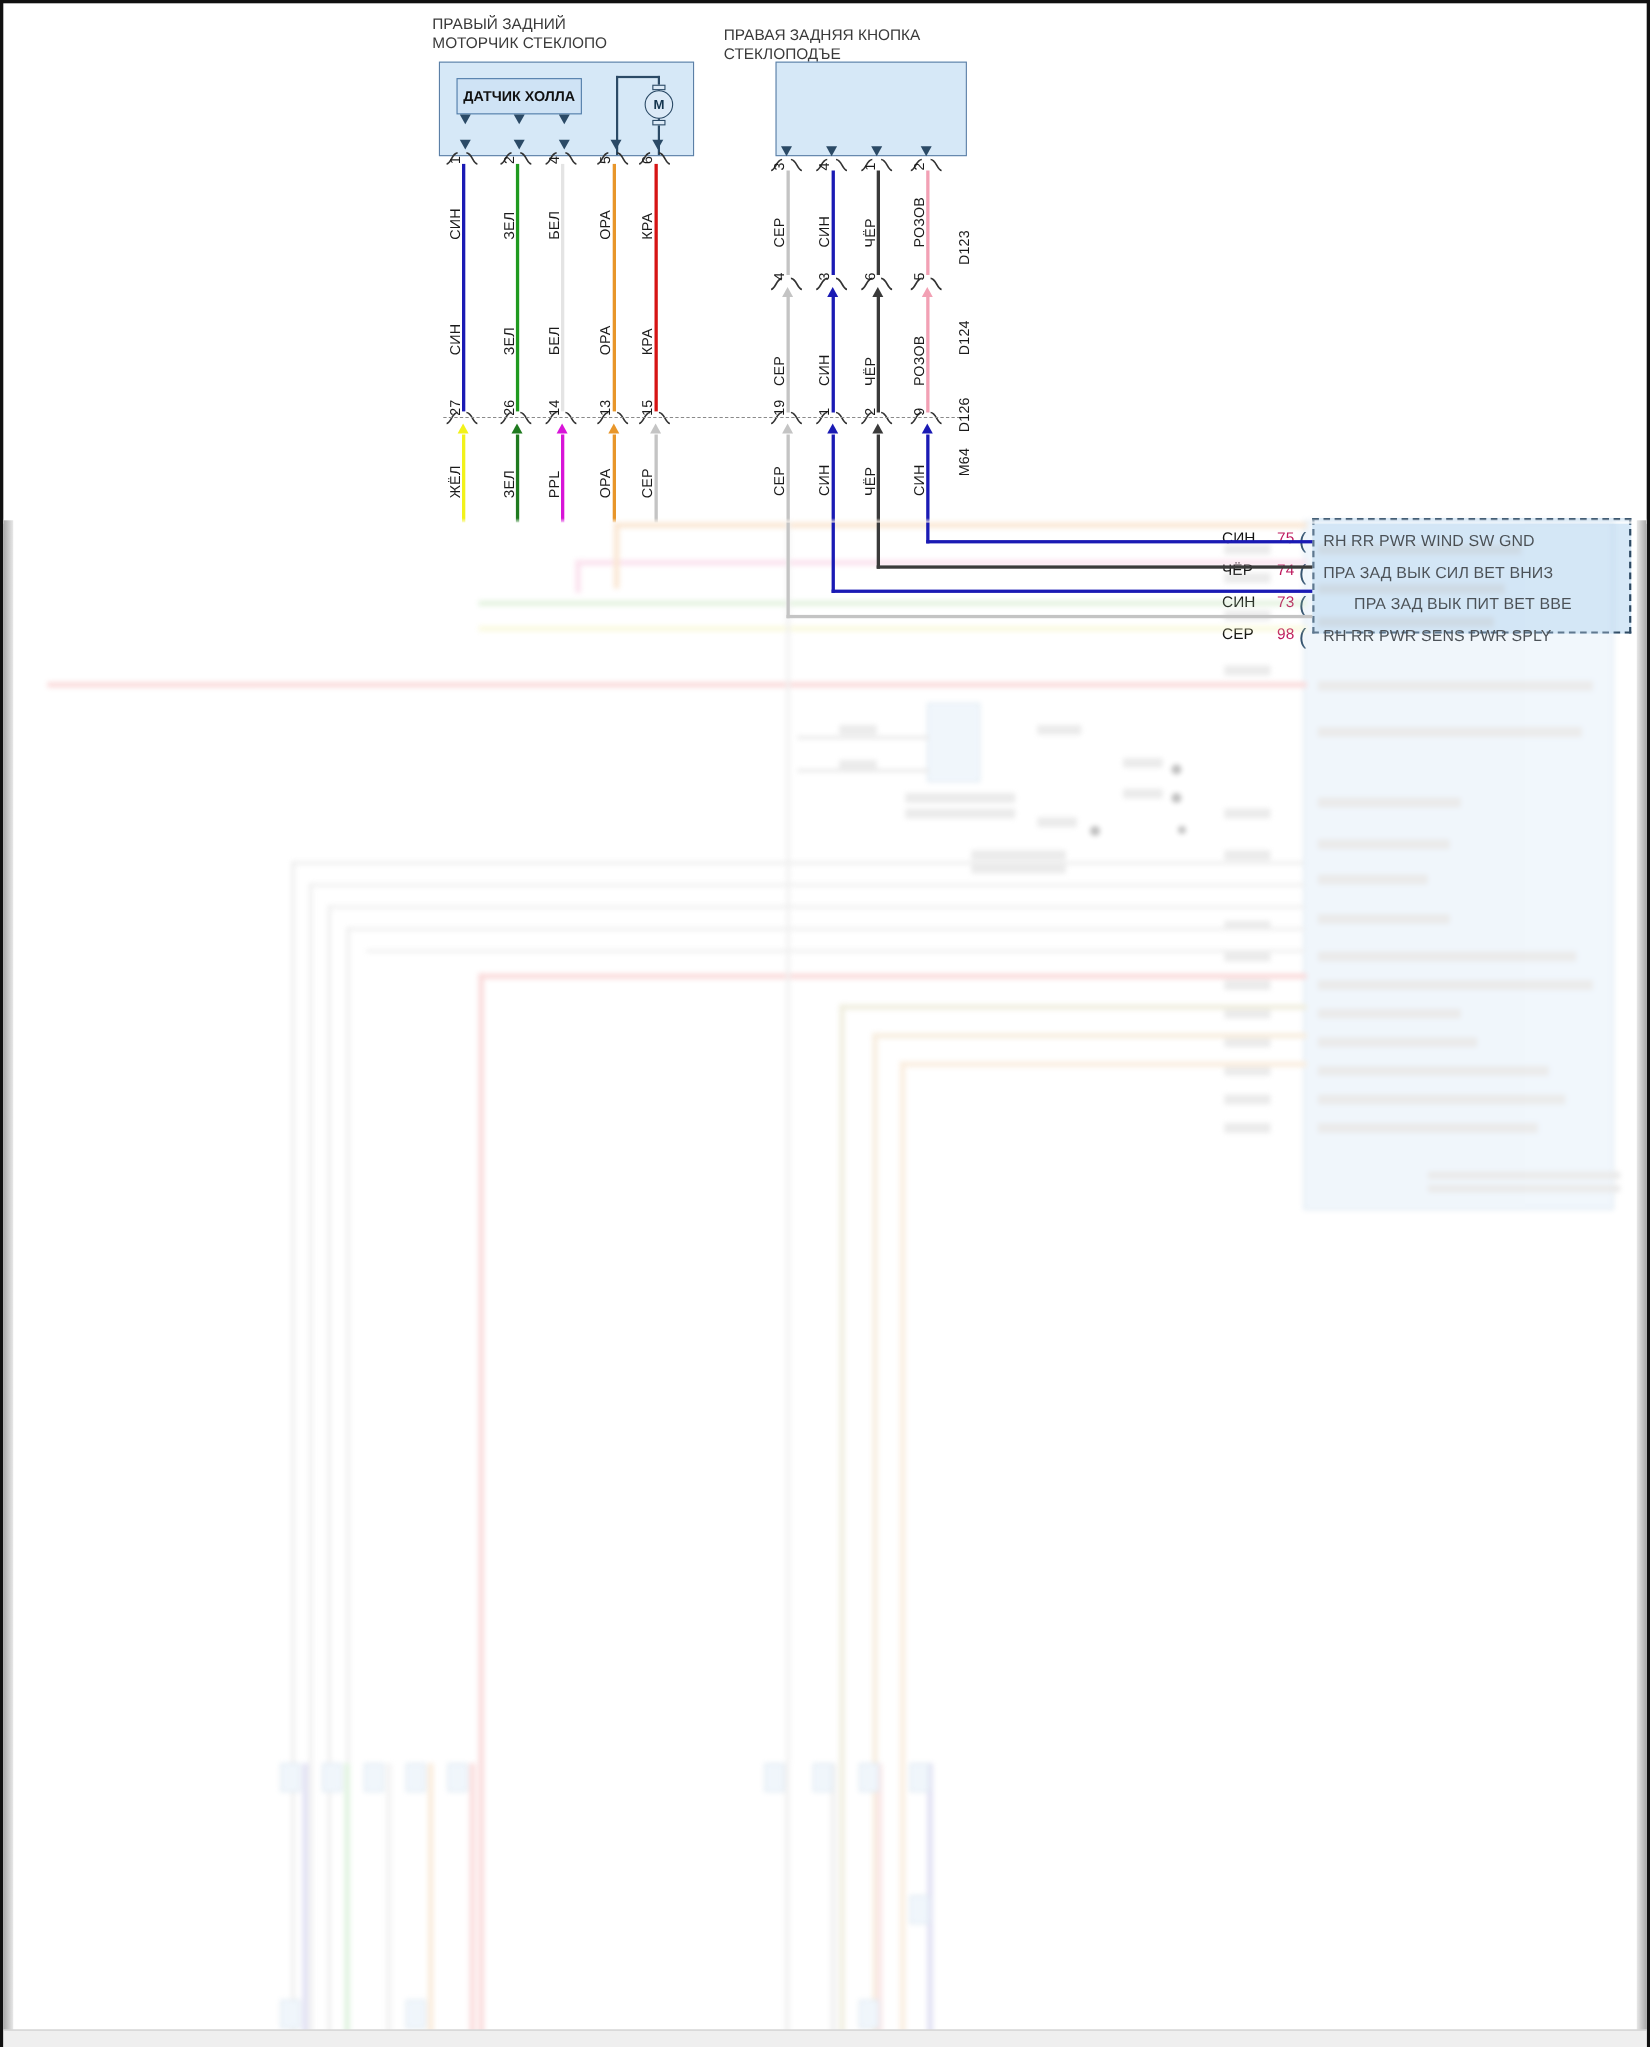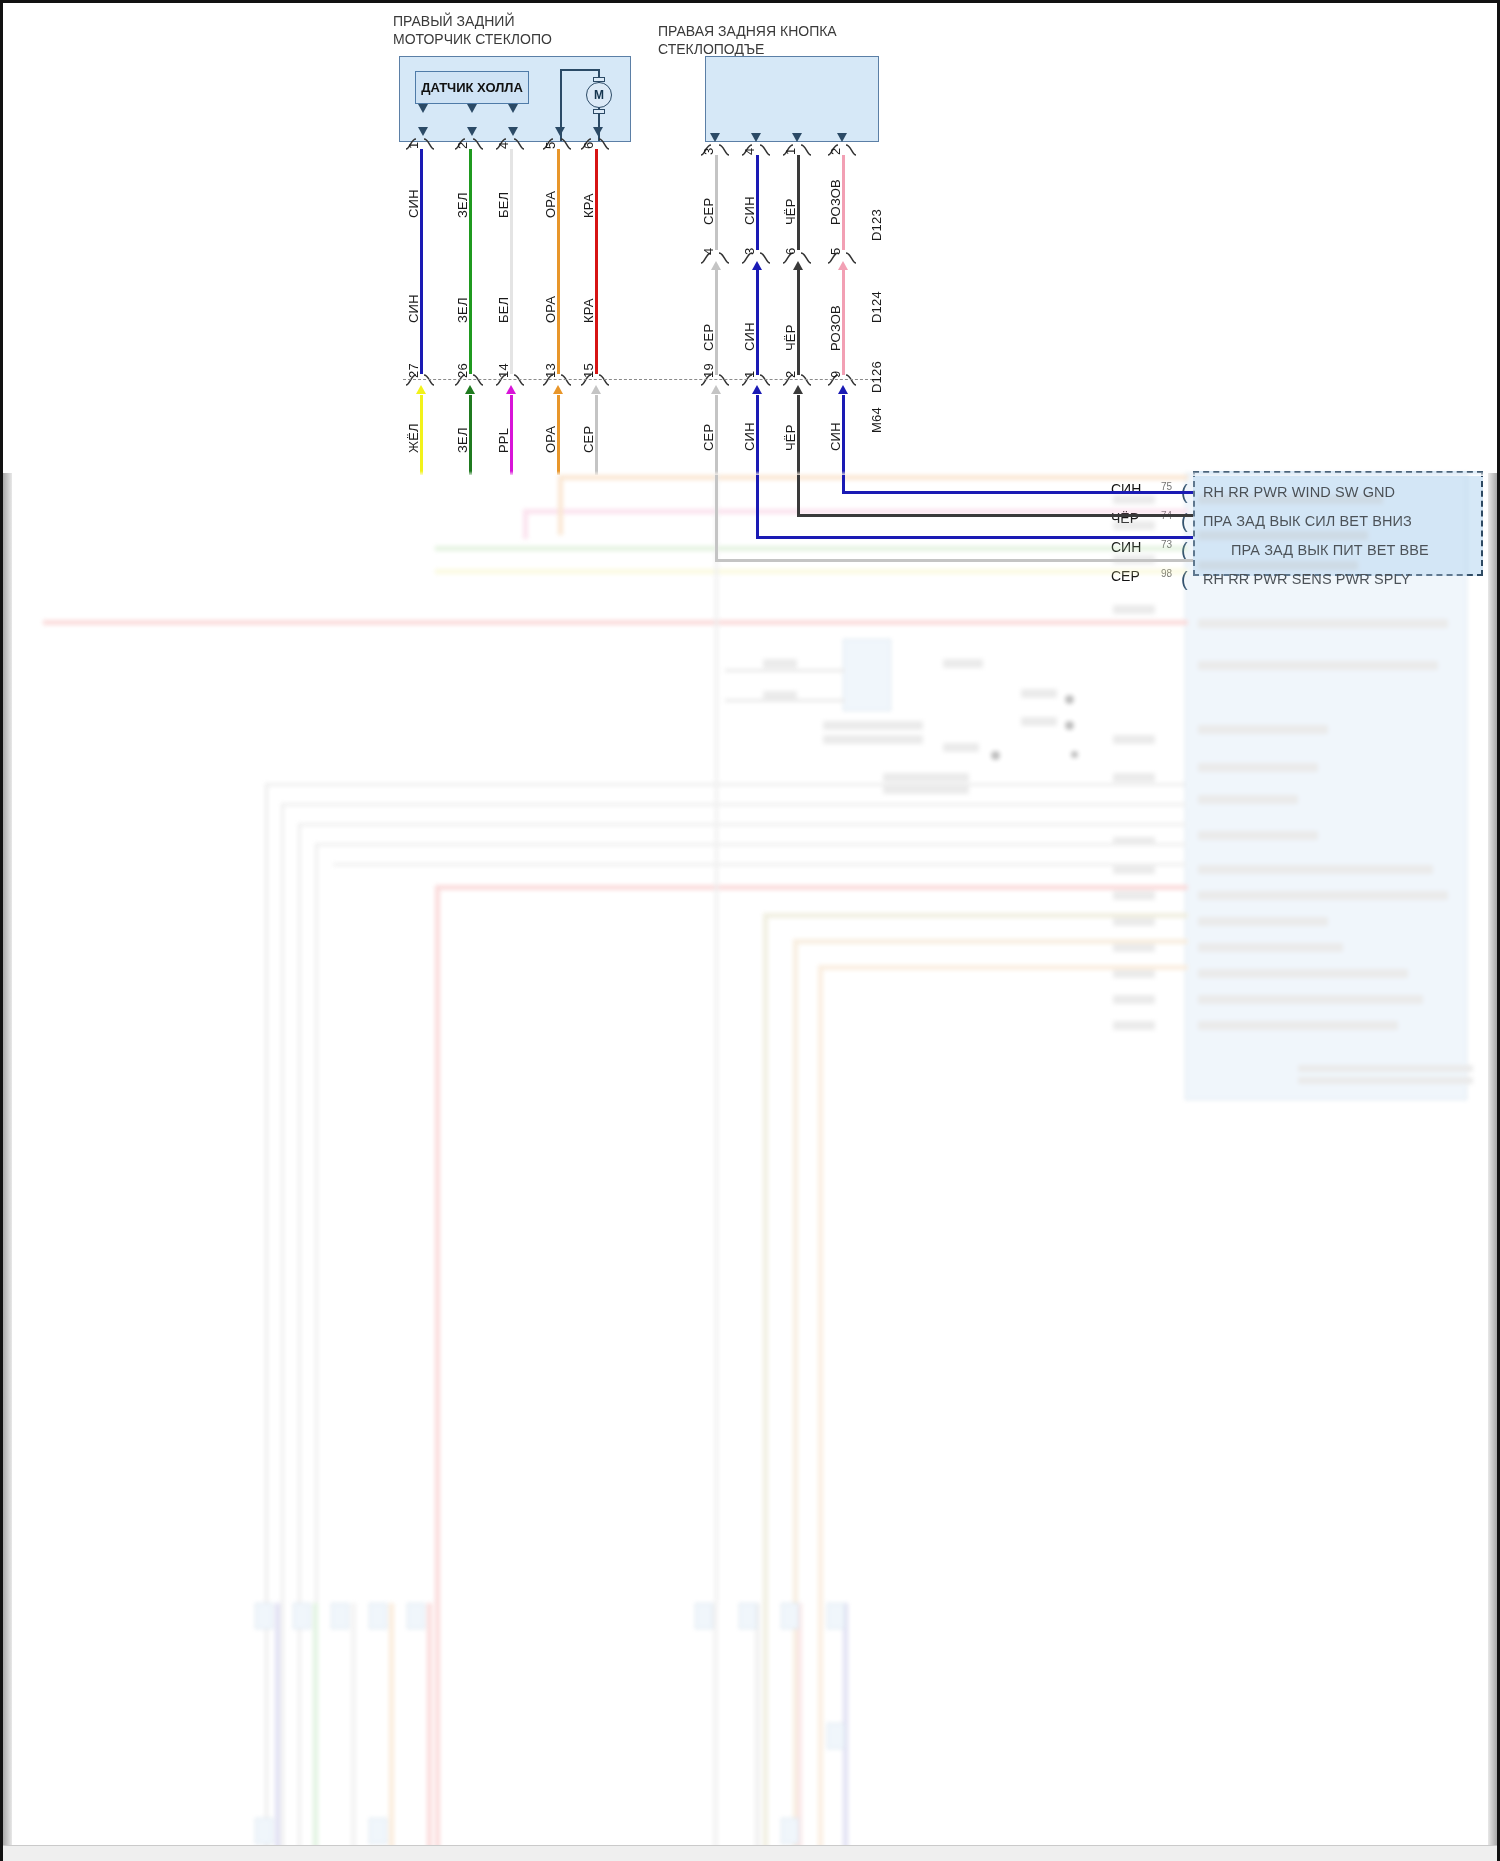--- a/index.html
+++ b/index.html
@@ -83,21 +83,21 @@
   #conn-block {
     position:absolute;
     background:#d6e8f7;
     border:2px dashed #2e4a63;
   }
   .conn-desc {
     position:absolute; font-size:14.5px; color:#121212;
     white-space:nowrap; letter-spacing:.1px;
   }
   .pin-lbl { position:absolute; font-size:14px; color:#121212; }
-  .pin-num { position:absolute; font-size:10px; color:#737373; }
+  .pin-num { position:absolute; font-size:14px; color:#be185d; }
   .pin-paren {
     position:absolute; font-size:20px; color:#2b4a66;
     line-height:1;
   }
 
   
   #faded {
     position:absolute;
     left:0; top:470px; width:1500px; height:1391px;
     overflow:hidden;

